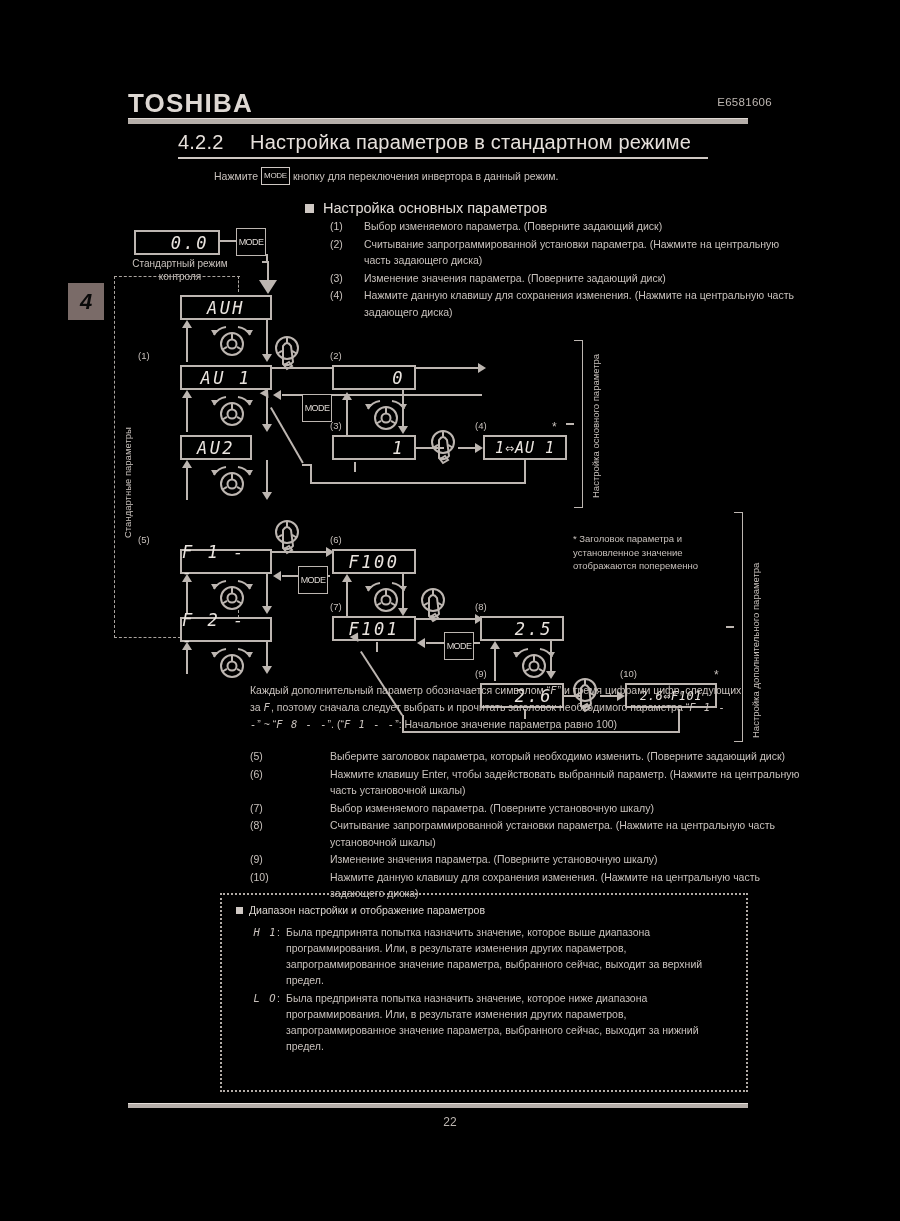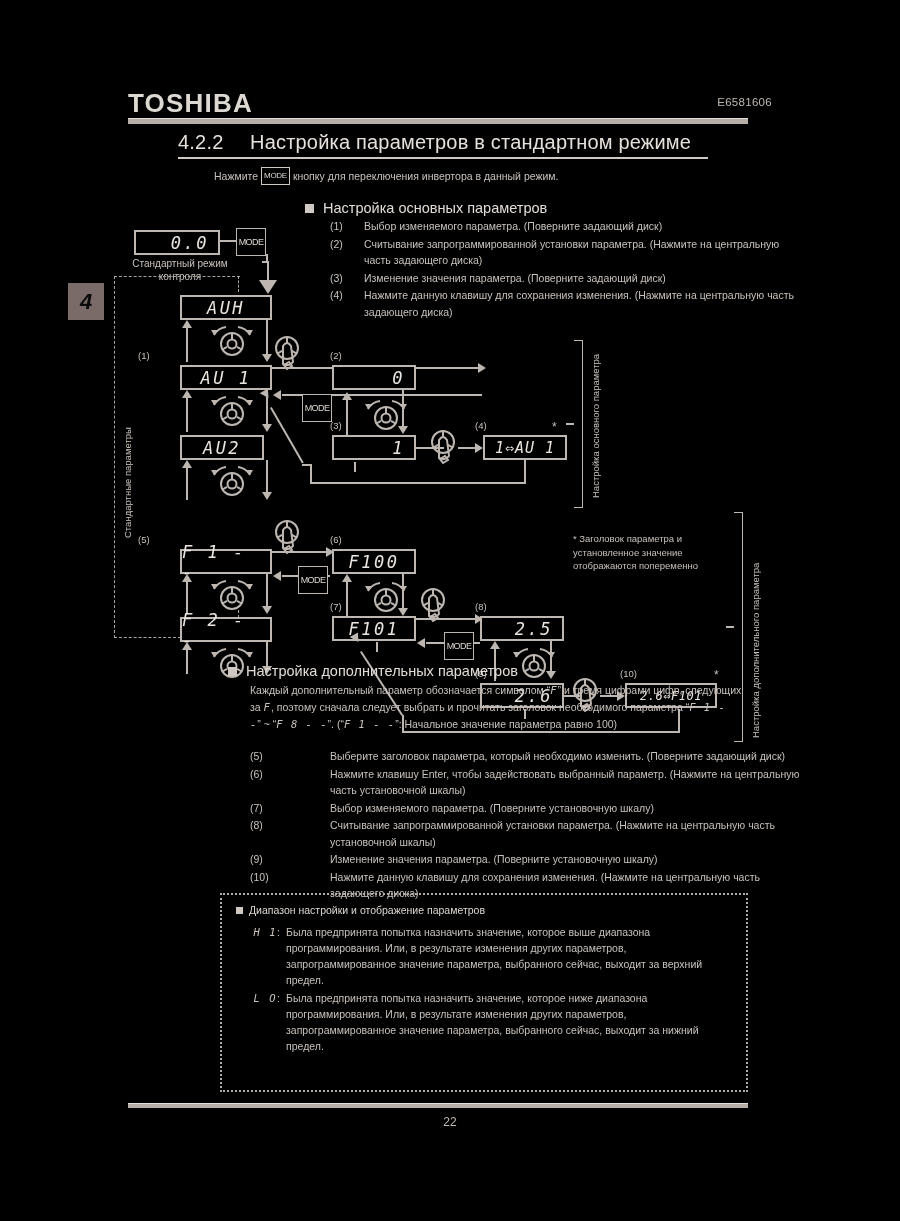--- a/index.html
+++ b/index.html
@@ -284,21 +284,21 @@
         <path d="M10 11 Q14 4 22 3"></path>
           <path d="M46 11 Q42 4 34 3"></path>
         <circle cx="28" cy="20" r="11"></circle>
           <circle cx="28" cy="20" r="4.5"></circle>
         <path d="M28 9 L28 15.5 M18.5 25.5 L23 22.8 M37.5 25.5 L33 22.8"></path>
       </g>
       <path d="M10 11 l-3 -5 l8 0 z" fill="#bdb6b1"></path>
       <path d="M46 11 l3 -5 l-8 0 z" fill="#bdb6b1"></path>
     </svg>
 
-    <div class="lcd ctr" style="left:50px;top:207px;width:84px;">AU2</div>
+    <div class="lcd ctr" style="left:50px;top:207px;width:72px;">AU2</div>
     <div class="ln lnv" style="left:136px;top:232px;height:36px;"></div>
     <div class="arrowD" style="left:132px;top:264px;"></div>
     <div class="ln lnv" style="left:56px;top:238px;height:34px;"></div>
     <div class="arrowU" style="left:52px;top:232px;"></div>
     <svg class="turnicon" style="left:74px;top:236px;" width="56" height="34" viewBox="0 0 56 34">
       <g fill="none" stroke="#bdb6b1" stroke-width="2">
         <path d="M10 11 Q14 4 22 3"></path>
           <path d="M46 11 Q42 4 34 3"></path>
         <circle cx="28" cy="20" r="11"></circle>
           <circle cx="28" cy="20" r="4.5"></circle>
@@ -489,21 +489,20 @@
     <div class="ln lnv" style="left:272px;top:487px;height:18px;"></div>
     <div class="ln" style="left:230px;top:424px;width:1.5px;height:76px;transform:rotate(-33deg);transform-origin:top left;"></div>
     <div class="arrowU" style="left:221px;top:404px;transform:rotate(30deg);"></div>
 
     <div class="brk" style="left:604px;top:284px;height:230px;"></div>
     <div class="brk-tick" style="left:596px;top:398px;"></div>
     <div class="rot rotL" style="left:620px;top:510px;">Настройка дополнительного параметра</div>
 
   </div>
 
-  <div class="bullet" id="bullet-extended">Настройка дополнительных параметров</div>
 
   <div class="para">
     <span>Каждый дополнительный параметр обозначается символом “</span><span class="seg">F</span><span>” и тремя цифрами цифр, следующих за</span> <span class="seg">F</span><span>, поэтому сначала следует выбрать и прочитать заголовок необходимого параметра “</span><span class="seg">F 1 - -</span><span>” ~ “</span><span class="seg">F 8 - -</span><span>”. (“</span><span class="seg">F 1 - -</span><span>”: Начальное значение параметра равно 100)</span>
   </div>
 
   <div class="nlist" id="list-ext">
     <div class="nrow">
         <span class="idx">(5)</span>
         <span class="txt">Выберите заголовок параметра, который необходимо изменить. (Поверните задающий диск)</span>
       </div>

